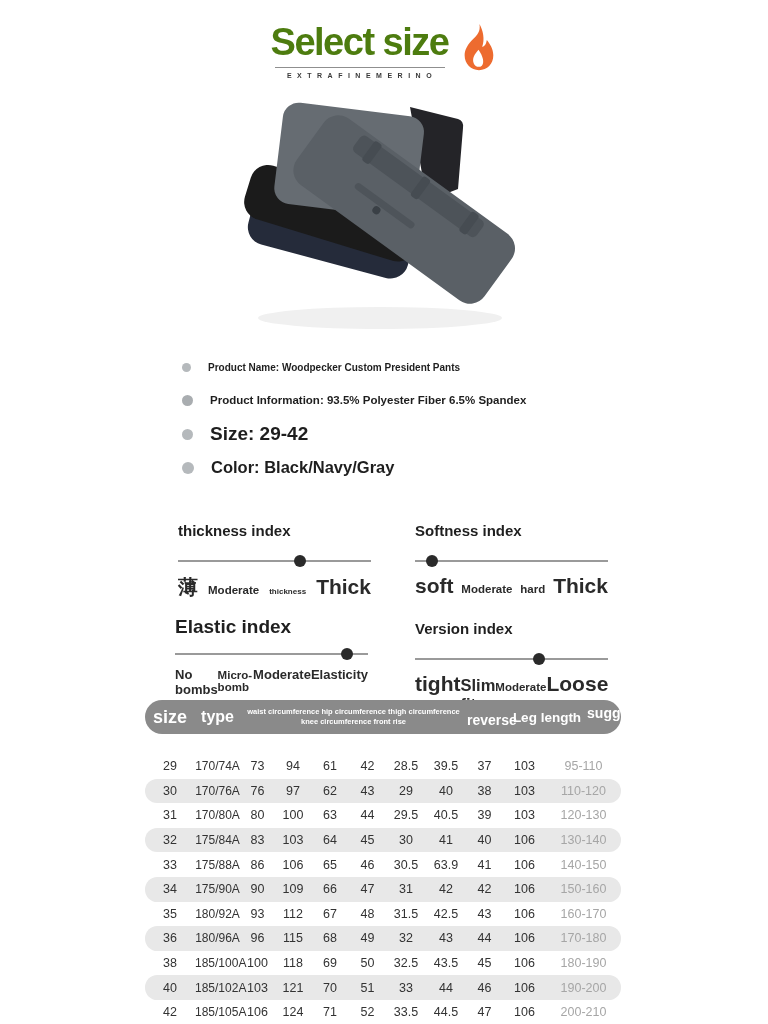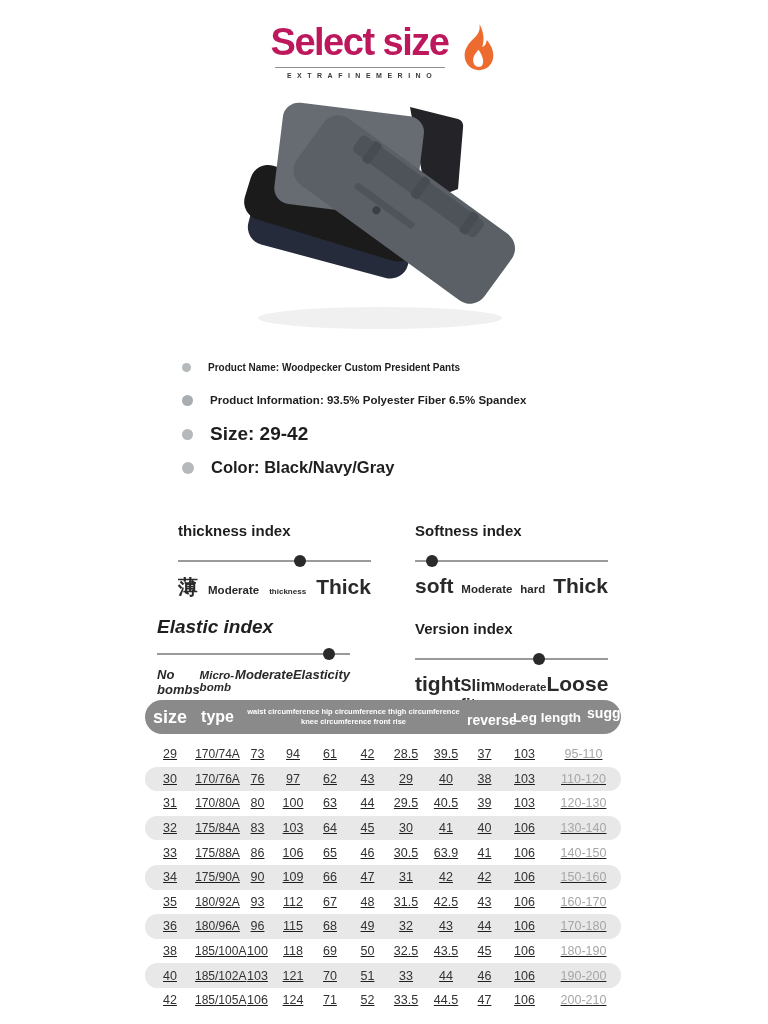--- a/index.html
+++ b/index.html
@@ -6,21 +6,21 @@
   html,body { background:#fff; }
   .page {
     position:relative; width:768px; height:1024px; margin:0 auto;
     background:#fff; overflow:hidden;
     font-family:"Liberation Sans", sans-serif; color:#1e1e1e;
   }
   
   .header { position:absolute; top:22px; left:0; width:100%; display:flex; justify-content:center; }
   .brand-row { display:flex; align-items:center; gap:12px; }
   .brand-text { display:flex; flex-direction:column; align-items:center; }
-  .page-title { font-size:38px; font-weight:700; letter-spacing:-1.5px; color:#be185d; line-height:1.1; }
+  .page-title { font-size:38px; font-weight:700; letter-spacing:-1.5px; color:#4d7c0f; line-height:1.1; }
   .brand-rule { width:170px; height:1px; background:#8f8f8f; margin-top:3px; }
   .brand-sub { font-size:7px; font-weight:700; letter-spacing:5.5px; color:#3a3a3a; margin-top:4px; padding-left:5px; white-space:nowrap; }
   .flame { width:37px; height:50px; margin-top:-6px; }
   
   .hero { position:absolute; left:230px; top:95px; width:300px; height:250px; }
   
   .bullets { position:absolute; left:182px; top:362px; width:420px; }
   .bullet { display:flex; align-items:center; gap:17px; }
   .bullet .dot { border-radius:50%; background:#b5b9bc; flex:0 0 auto; }
   .b1 { margin-bottom:21px; } .b1 .dot { width:9px; height:9px; }
@@ -28,21 +28,21 @@
   .b2 { margin-bottom:17px; } .b2 .dot { width:11px; height:11px; background:#a9adb0; }
   .b2 .btxt { font-size:11.5px; font-weight:700; }
   .b3 { margin-bottom:13px; } .b3 .dot { width:11px; height:11px; }
   .b3 .btxt { font-size:19px; font-weight:700; }
   .b4 .dot { width:12px; height:12px; }
   .b4 .btxt { font-size:16.5px; font-weight:700; }
   
   .idx { position:absolute; width:193px; }
   #idx-thickness { left:178px; top:522px; }
   #idx-softness  { left:415px; top:522px; }
-  #idx-elastic   { left:157px; top:616px;font-style:italic; }
+  #idx-elastic   { left:175px; top:616px; }
   #idx-version   { left:415px; top:620px; }
   .idx-title { font-size:15px; font-weight:700; color:#1f1f1f; margin-bottom:17px; }
   #idx-elastic .idx-title { font-size:19px; margin-bottom:11px; }
   .idx-track { position:relative; height:11px; }
   .idx-line { position:absolute; left:0; right:0; top:4px; height:2px; background:#9a9a9a; }
   .idx-dot { position:absolute; top:-1px; width:12px; height:12px; border-radius:50%; background:#2a2a2a; transform:translateX(-50%); }
   .idx-labels { display:flex; justify-content:space-between; align-items:baseline; margin-top:7px; color:#2a2a2a; font-weight:700; }
   .idx-labels .xl  { font-size:21px; }
   .idx-labels .lg  { font-size:16.5px; }
   .idx-labels .md  { font-size:13px; }
@@ -56,21 +56,21 @@
     align-items:center; height:34px; background:#8a8a8a; border-radius:17px;
     color:#fff; text-align:center;
   }
   .th-size { font-size:18px; font-weight:700; }
   .th-type { font-size:16px; font-weight:700;text-align:center; }
   .th-group { font-size:7.5px; font-weight:700; line-height:1.35; }
   .th-reverse { font-size:14px; font-weight:700; padding-top:6px; }
   .th-leg { font-size:13.5px; font-weight:700; }
   .th-suggest { font-size:14px; font-weight:700; line-height:1; }
   .th-suggest .sub { display:block; font-size:7.5px; font-weight:700; text-align:right; padding-right:4px; margin-top:1px; }
-  .tbody { margin-top:8px;text-decoration:underline; }
+  .tbody { margin-top:20px; }
   .tr {
     display:grid; grid-template-columns:50px 45px 35px 36px 38px 37px 40px 40px 37px 43px 75px;
     align-items:center; height:24.6px; text-align:center;
     font-size:12.5px; color:#333;
   }
   .tr.alt { background:#e8e8e8; border-radius:12.3px; }
   .td-type { font-size:12px; }
   .td-suggest { color:#a6a6a6; }
 </style>
 </head>

